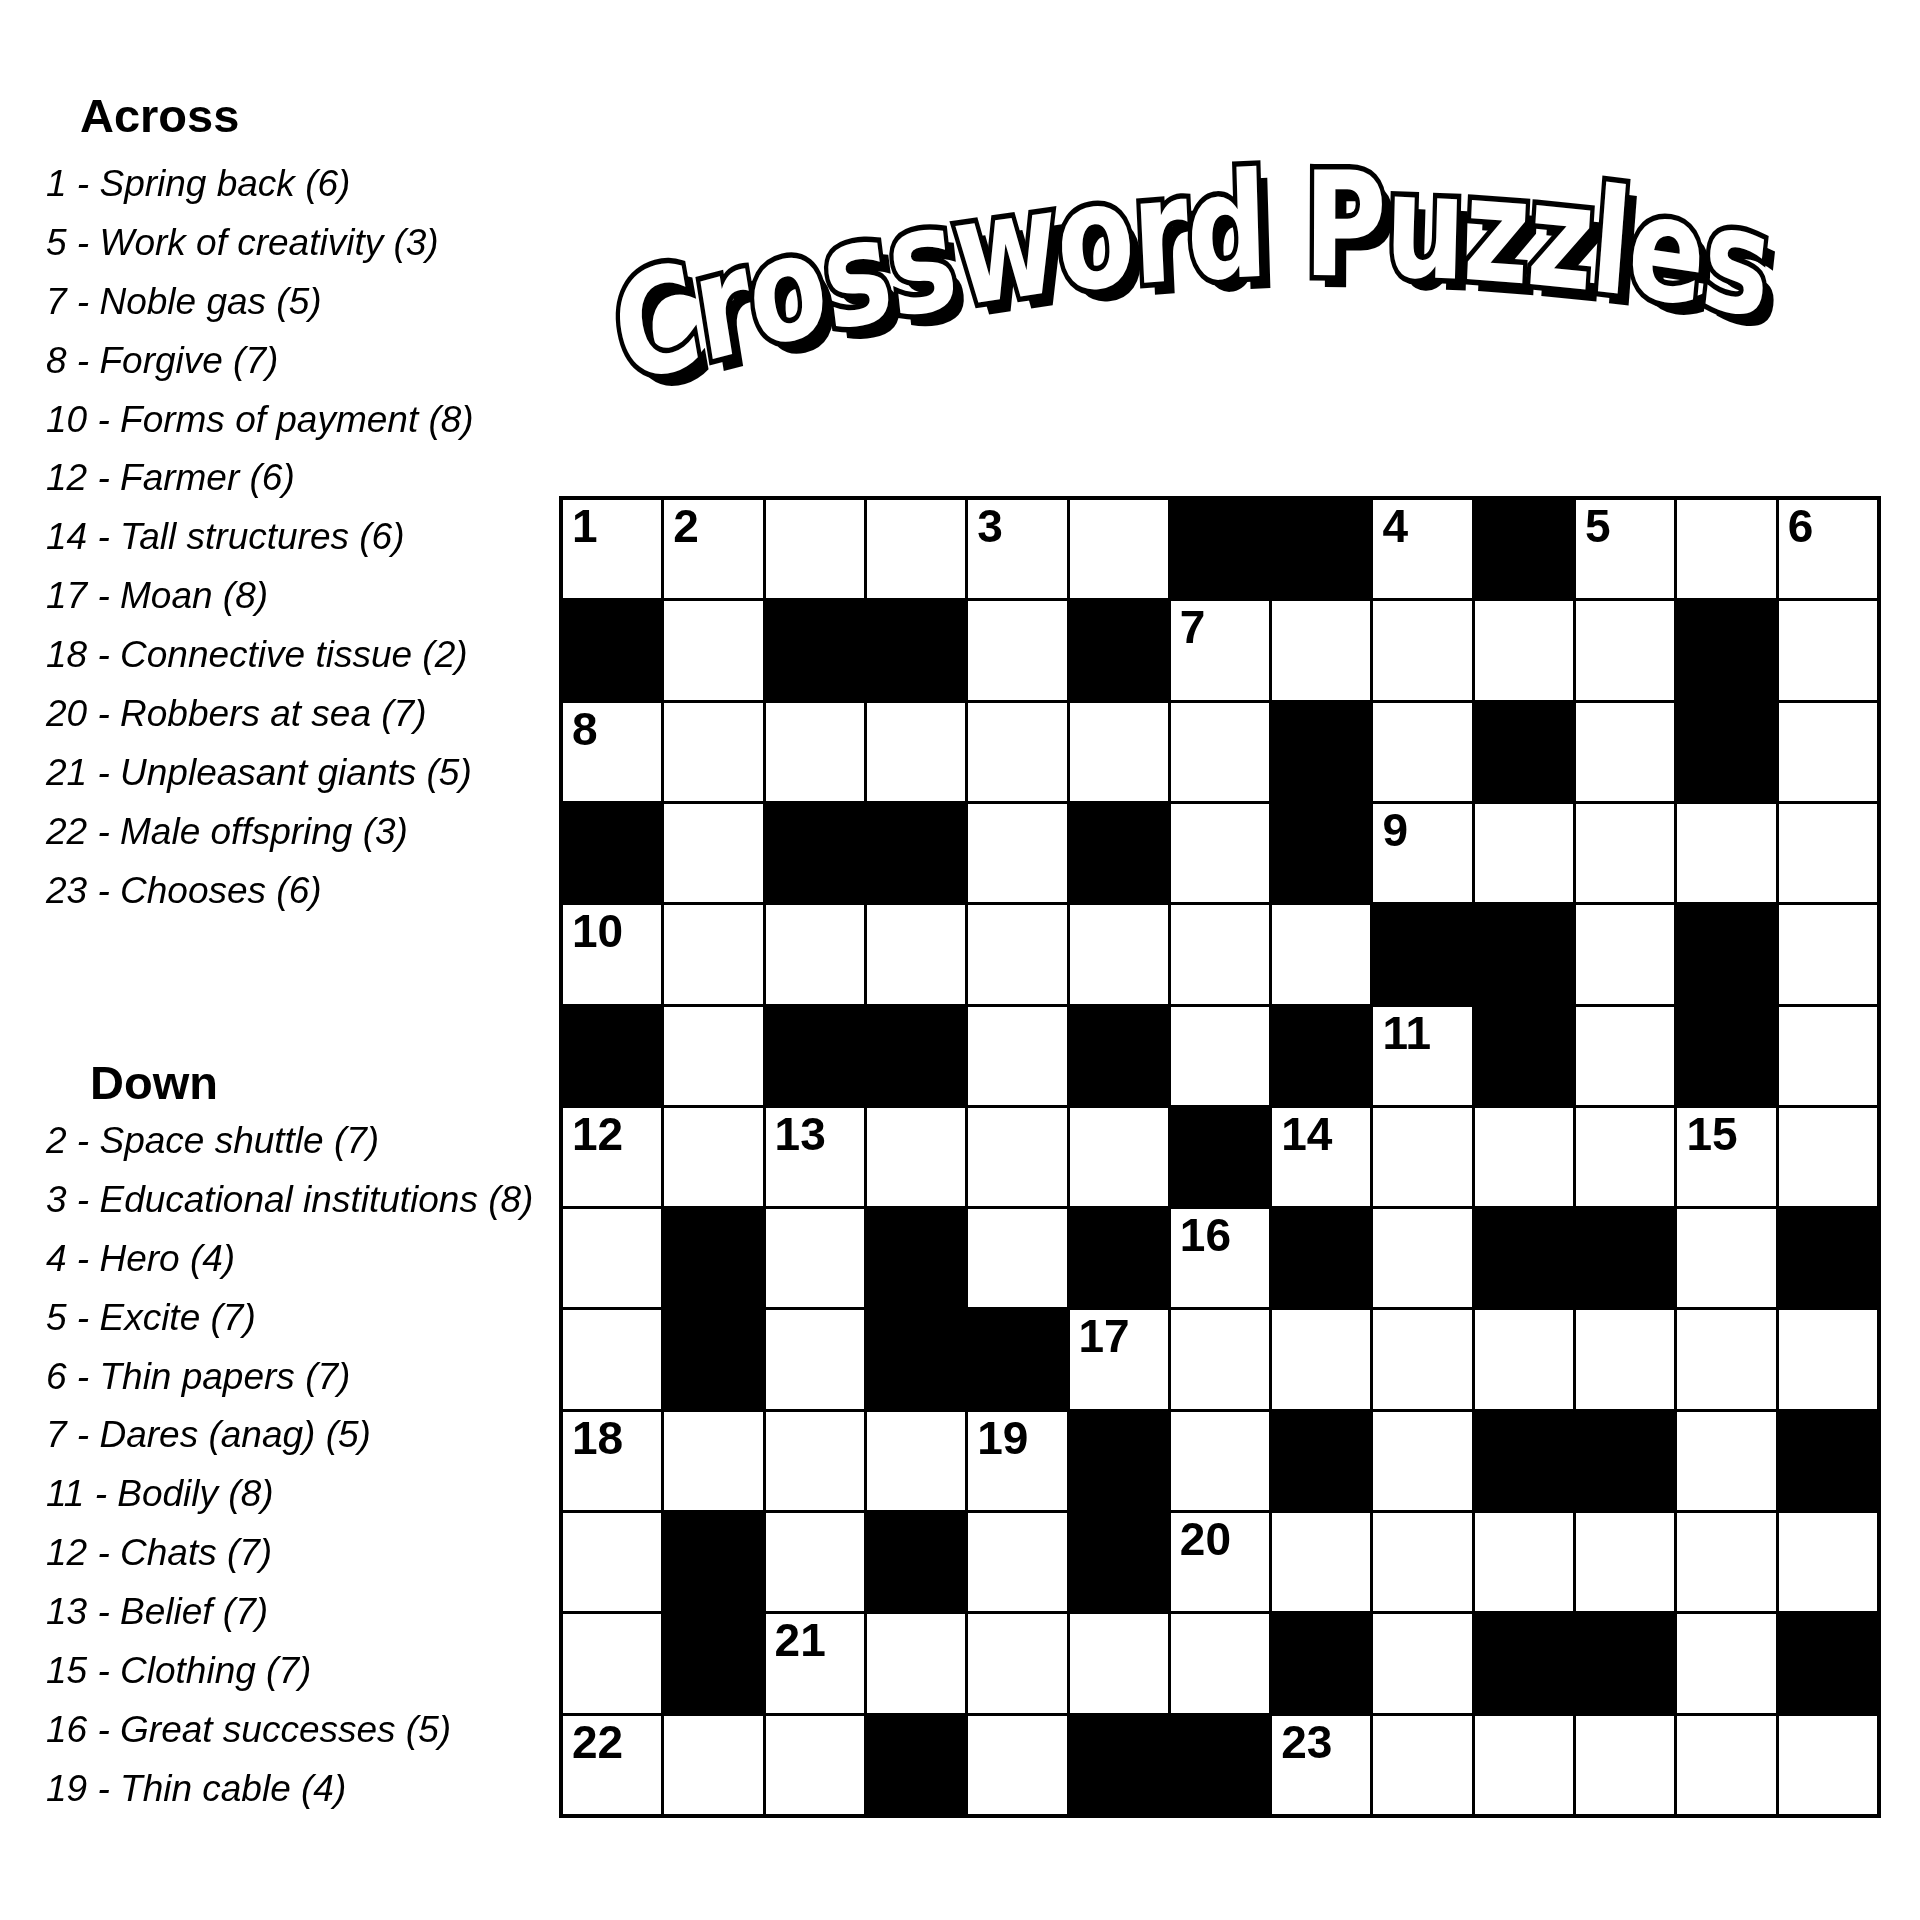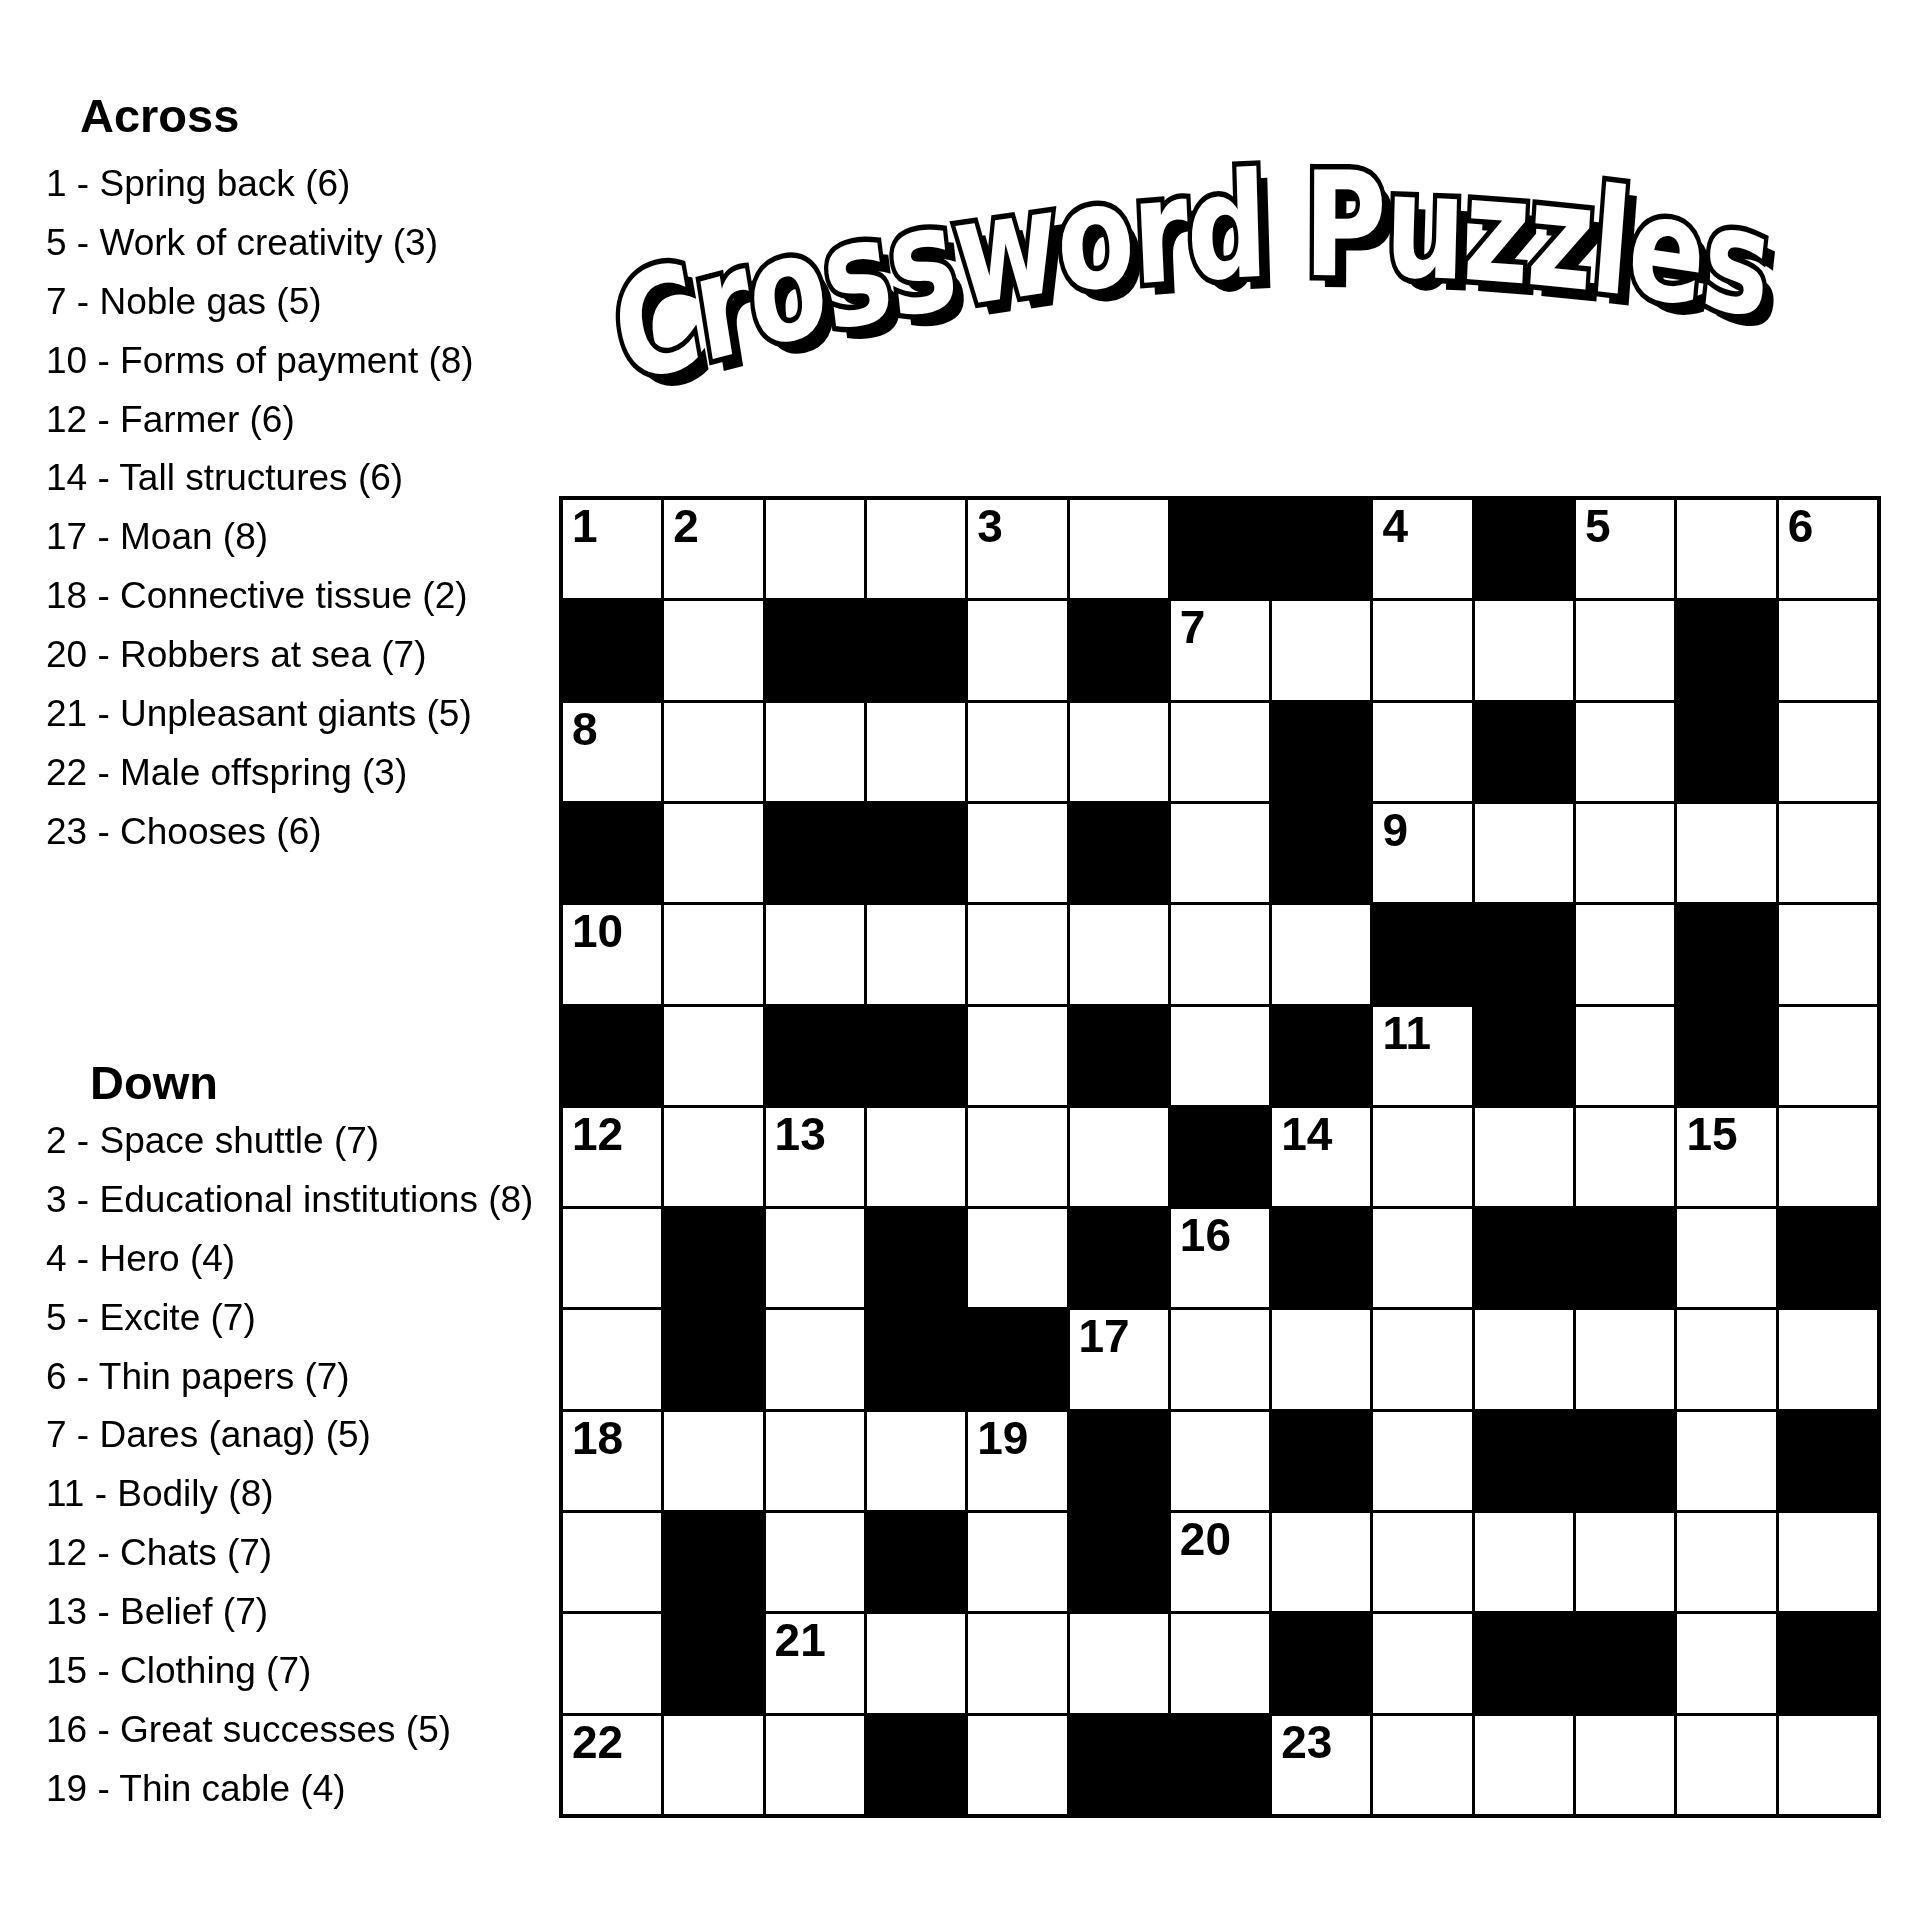--- a/index.html
+++ b/index.html
@@ -21,20 +21,21 @@
     color: #000;
     white-space: nowrap;
   }
   #across-heading { left: 80px; top: 89px; }
   #down-heading  { left: 46px; top: 1056px; margin-left: 44px; }
 
   .clue-list {
     position: absolute;
     left: 46px;
     width: 520px;
+    font-style: italic;
   }
   #across-list { top: 155px; }
   #down-list   { top: 1112px; }
   .clue {
     height: 58.9px;
     line-height: 58.9px;
     font-size: 37px;
     white-space: nowrap;
     color: #000;
   }
@@ -97,20 +98,21 @@
   </g>
 </svg>
 
 <div id="across-heading" class="heading">Across</div>
 <div id="down-heading" class="heading">Down</div>
 
 <div id="across-list" class="clue-list">
     <div class="clue">1 - Spring back (6)</div>
     <div class="clue">5 - Work of creativity (3)</div>
     <div class="clue">7 - Noble gas (5)</div>
+    <div class="clue">8 - Forgive (7)</div>
     <div class="clue">10 - Forms of payment (8)</div>
     <div class="clue">12 - Farmer (6)</div>
     <div class="clue">14 - Tall structures (6)</div>
     <div class="clue">17 - Moan (8)</div>
     <div class="clue">18 - Connective tissue (2)</div>
     <div class="clue">20 - Robbers at sea (7)</div>
     <div class="clue">21 - Unpleasant giants (5)</div>
     <div class="clue">22 - Male offspring (3)</div>
     <div class="clue">23 - Chooses (6)</div>
   </div>

